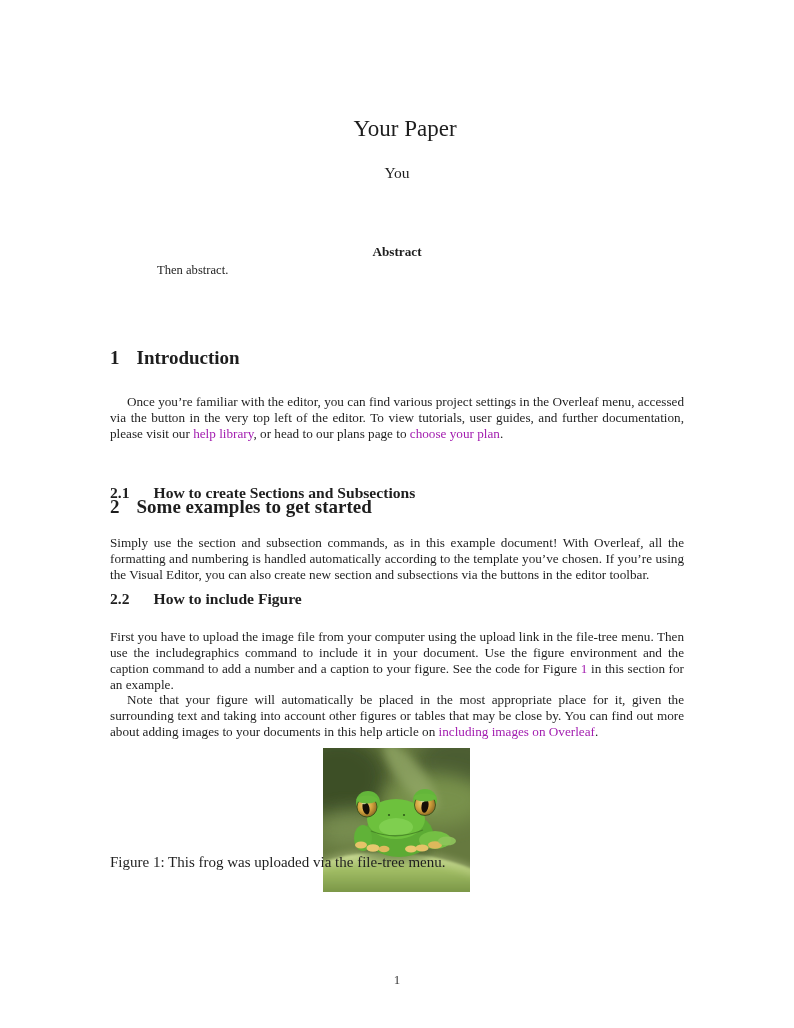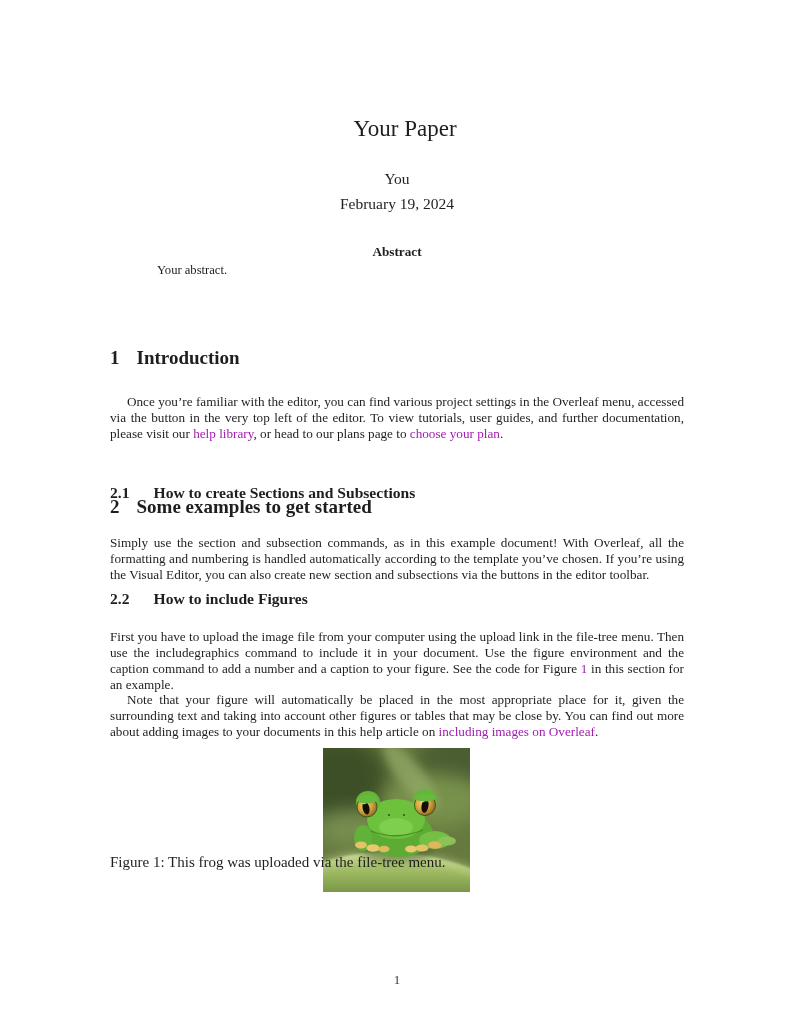--- a/index.html
+++ b/index.html
@@ -6,21 +6,21 @@
   .page{
     position:relative;width:794px;height:1028px;background:#ffffff;overflow:hidden;
     font-family:"Liberation Serif","DejaVu Serif",serif;color:#1e1e1e;
   }
   .abs{position:absolute;}
   .centered{left:0;width:794px;text-align:center;}
   .block{left:110px;width:574px;}
   .body-text{font-size:13.2px;line-height:15.8px;text-align:justify;}
   .indent{text-indent:17px;}
   .paper-title{top:116px;font-size:23px;font-weight:400;padding-left:8px;}
-  .paper-author{top:164px;font-size:15.5px;margin-top:6px;}
+  .paper-author{top:164px;font-size:15.5px;}
   .paper-date{top:195px;font-size:15.5px;}
   .abstract-heading{top:244px;font-size:13.2px;font-weight:bold;}
   .abstract-body{top:263px;left:157px;width:480px;font-size:12.6px;text-align:left;}
   .sec-heading{font-weight:bold;font-size:19px;line-height:22px;margin-top:48px;}
   .subsec-heading{font-weight:bold;font-size:15.6px;line-height:18px;}
   .sec-num{display:inline-block;margin-right:17px;}
   .subsec-num{display:inline-block;margin-right:24px;}
   .h-sec1{top:299px;}
   .p-intro1{top:334px;}
   .p-intro2{top:381px;}
@@ -36,44 +36,43 @@
   .page-number{top:972px;font-size:13px;color:#3a3a3a;}
   a.doclink{color:#a21caf;text-decoration:none;cursor:pointer;}
 </style>
 </head>
 <body>
 
 <div class="page">
 
   <div class="abs centered paper-title">Your Paper</div>
   <div class="abs centered paper-author">You</div>
-  <div class="abs centered paper-date">February 19, 2024</div>
 
   <div class="abs centered abstract-heading">Abstract</div>
-  <div class="abs abstract-body">Your abstract.</div>
+  <div class="abs abstract-body">Then abstract.</div>
 
   <div class="abs block sec-heading h-sec1">
     <span class="sec-num">1</span><span>Introduction</span>
   </div>
 
 
   <p class="abs block body-text indent p-intro2"><span>Once you’re familiar with the editor, you can find various project settings in the Overleaf menu, accessed via the button in the very top left of the editor. To view tutorials, user guides, and further documentation, please visit our </span><a class="doclink">help library</a><span>, or head to our plans page to </span><a class="doclink">choose your plan</a><span>.</span></p>
 
   <div class="abs block sec-heading h-sec2">
     <span class="sec-num">2</span><span>Some examples to get started</span>
   </div>
 
   <div class="abs block subsec-heading h-sub21">
     <span class="subsec-num">2.1</span><span>How to create Sections and Subsections</span>
   </div>
 
   <p class="abs block body-text p-sub21">Simply use the section and subsection commands, as in this example document! With Overleaf, all the formatting and numbering is handled automatically according to the template you’ve chosen. If you’re using the Visual Editor, you can also create new section and subsections via the buttons in the editor toolbar.</p>
 
   <div class="abs block subsec-heading h-sub22">
-    <span class="subsec-num">2.2</span><span>How to include Figures</span>
+    <span class="subsec-num">2.2</span><span>How to include Figure</span>
   </div>
 
   <p class="abs block body-text p-sub22a"><span>First you have to upload the image file from your computer using the upload link in the file-tree menu. Then use the includegraphics command to include it in your document. Use the figure environment and the caption command to add a number and a caption to your figure. See the code for Figure </span><a class="doclink">1</a><span> in this section for an example.</span></p>
 
   <p class="abs block body-text indent p-sub22b"><span>Note that your figure will automatically be placed in the most appropriate place for it, given the surrounding text and taking into account other figures or tables that may be close by. You can find out more about adding images to your documents in this help article on </span><a class="doclink">including images on Overleaf</a><span>.</span></p>
 
   <div class="abs figure-wrap">
     <svg width="147" height="144" viewBox="0 0 147 144" aria-label="frog photo">
       <defs>
         <clipPath id="imgclip">

